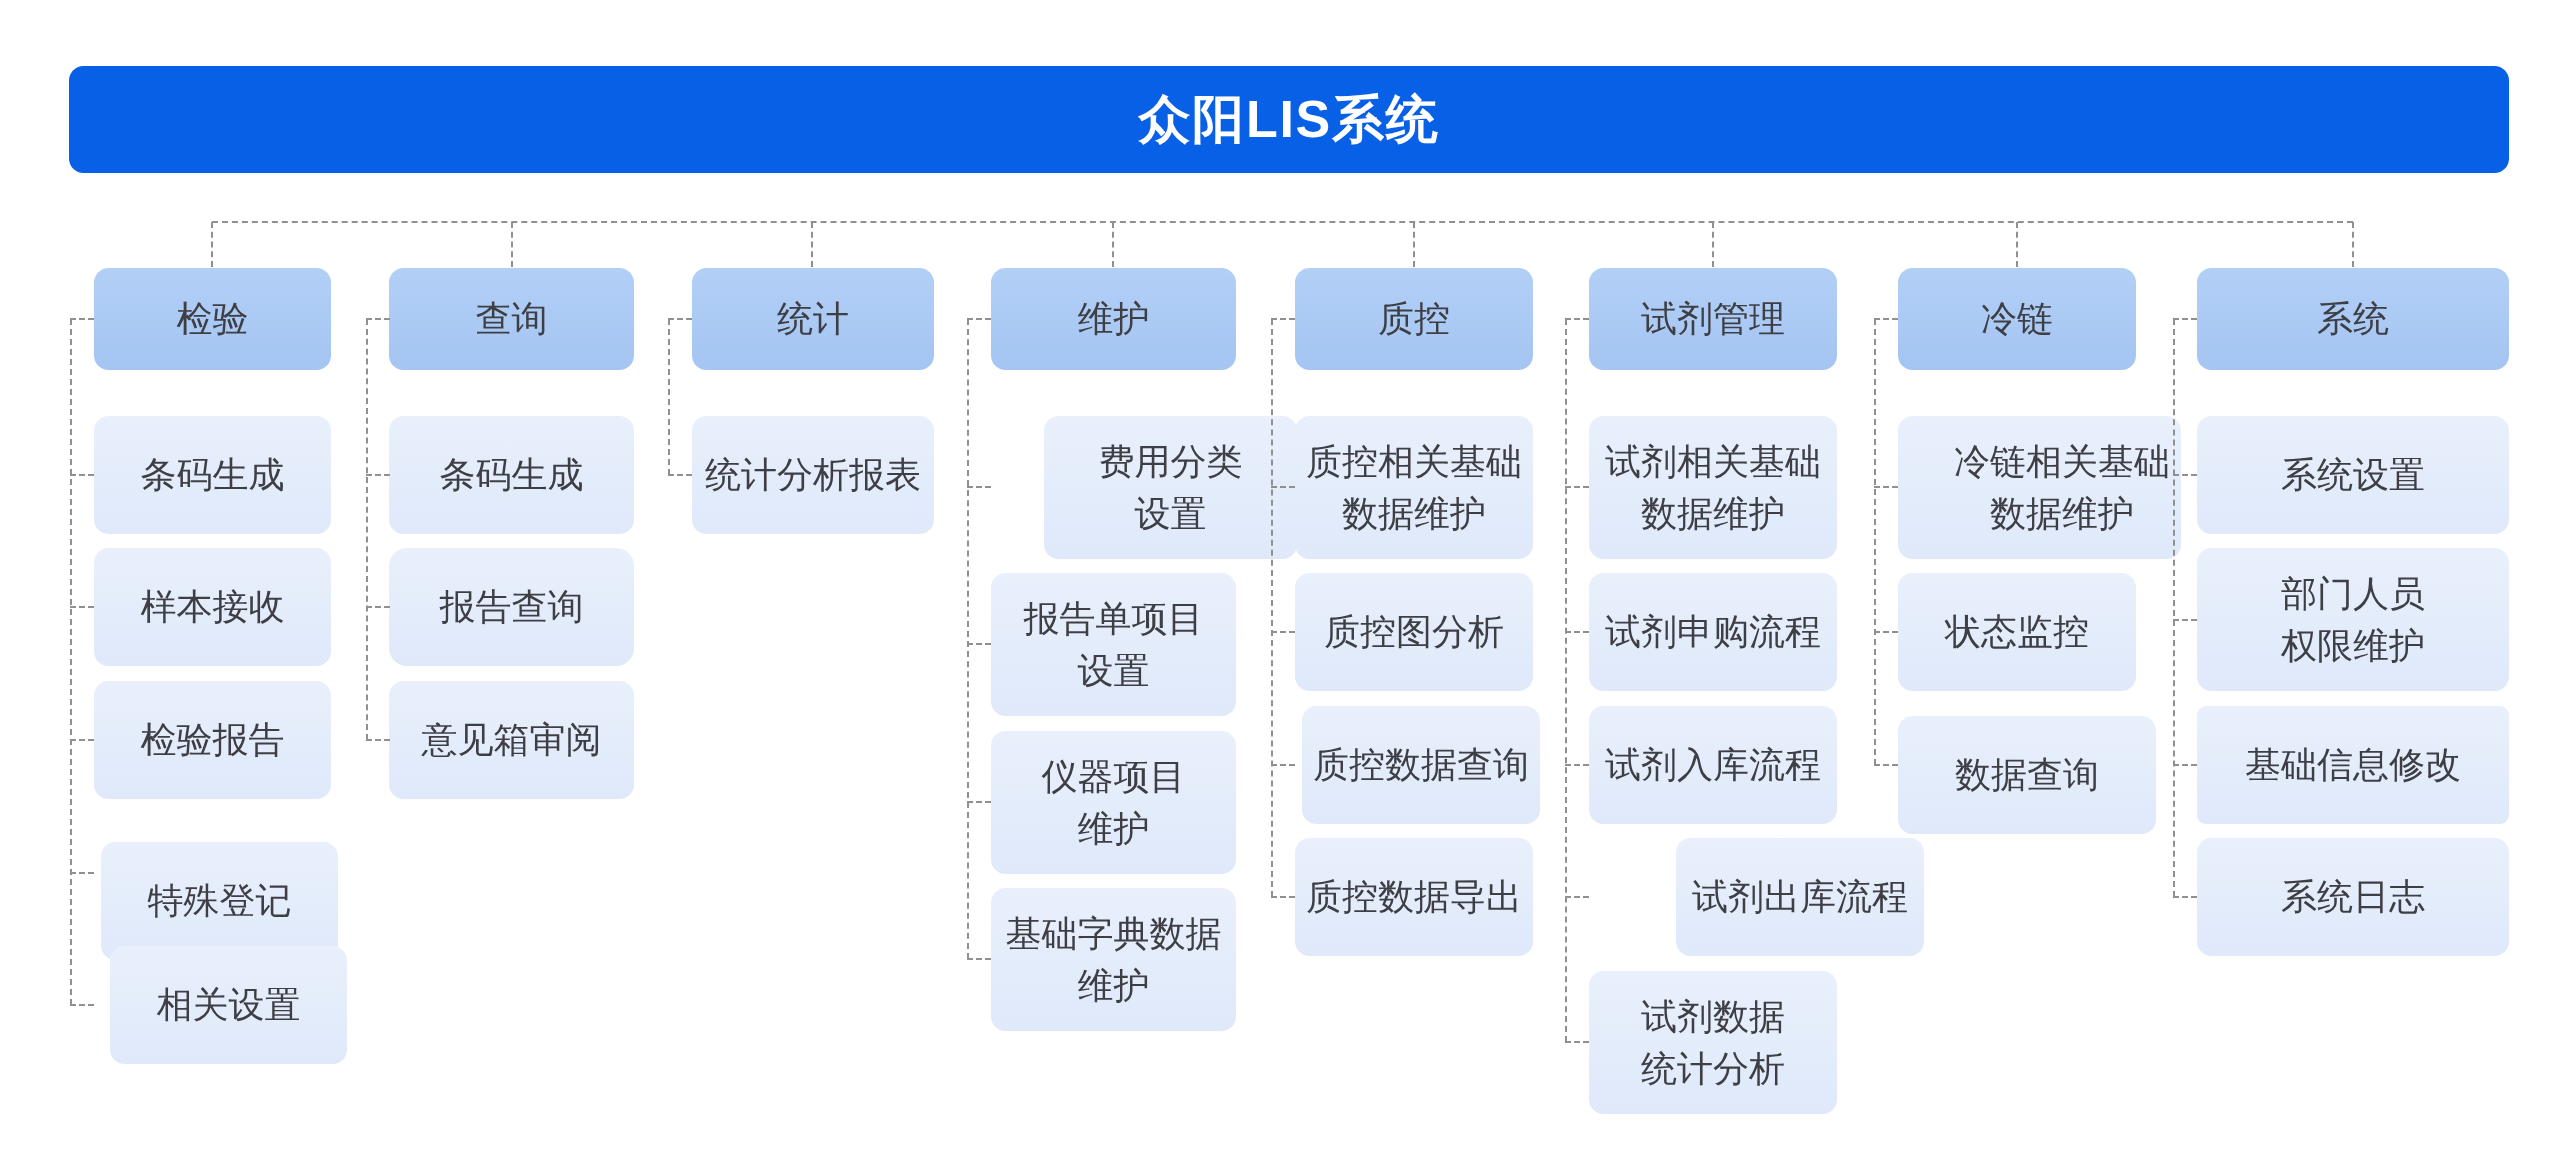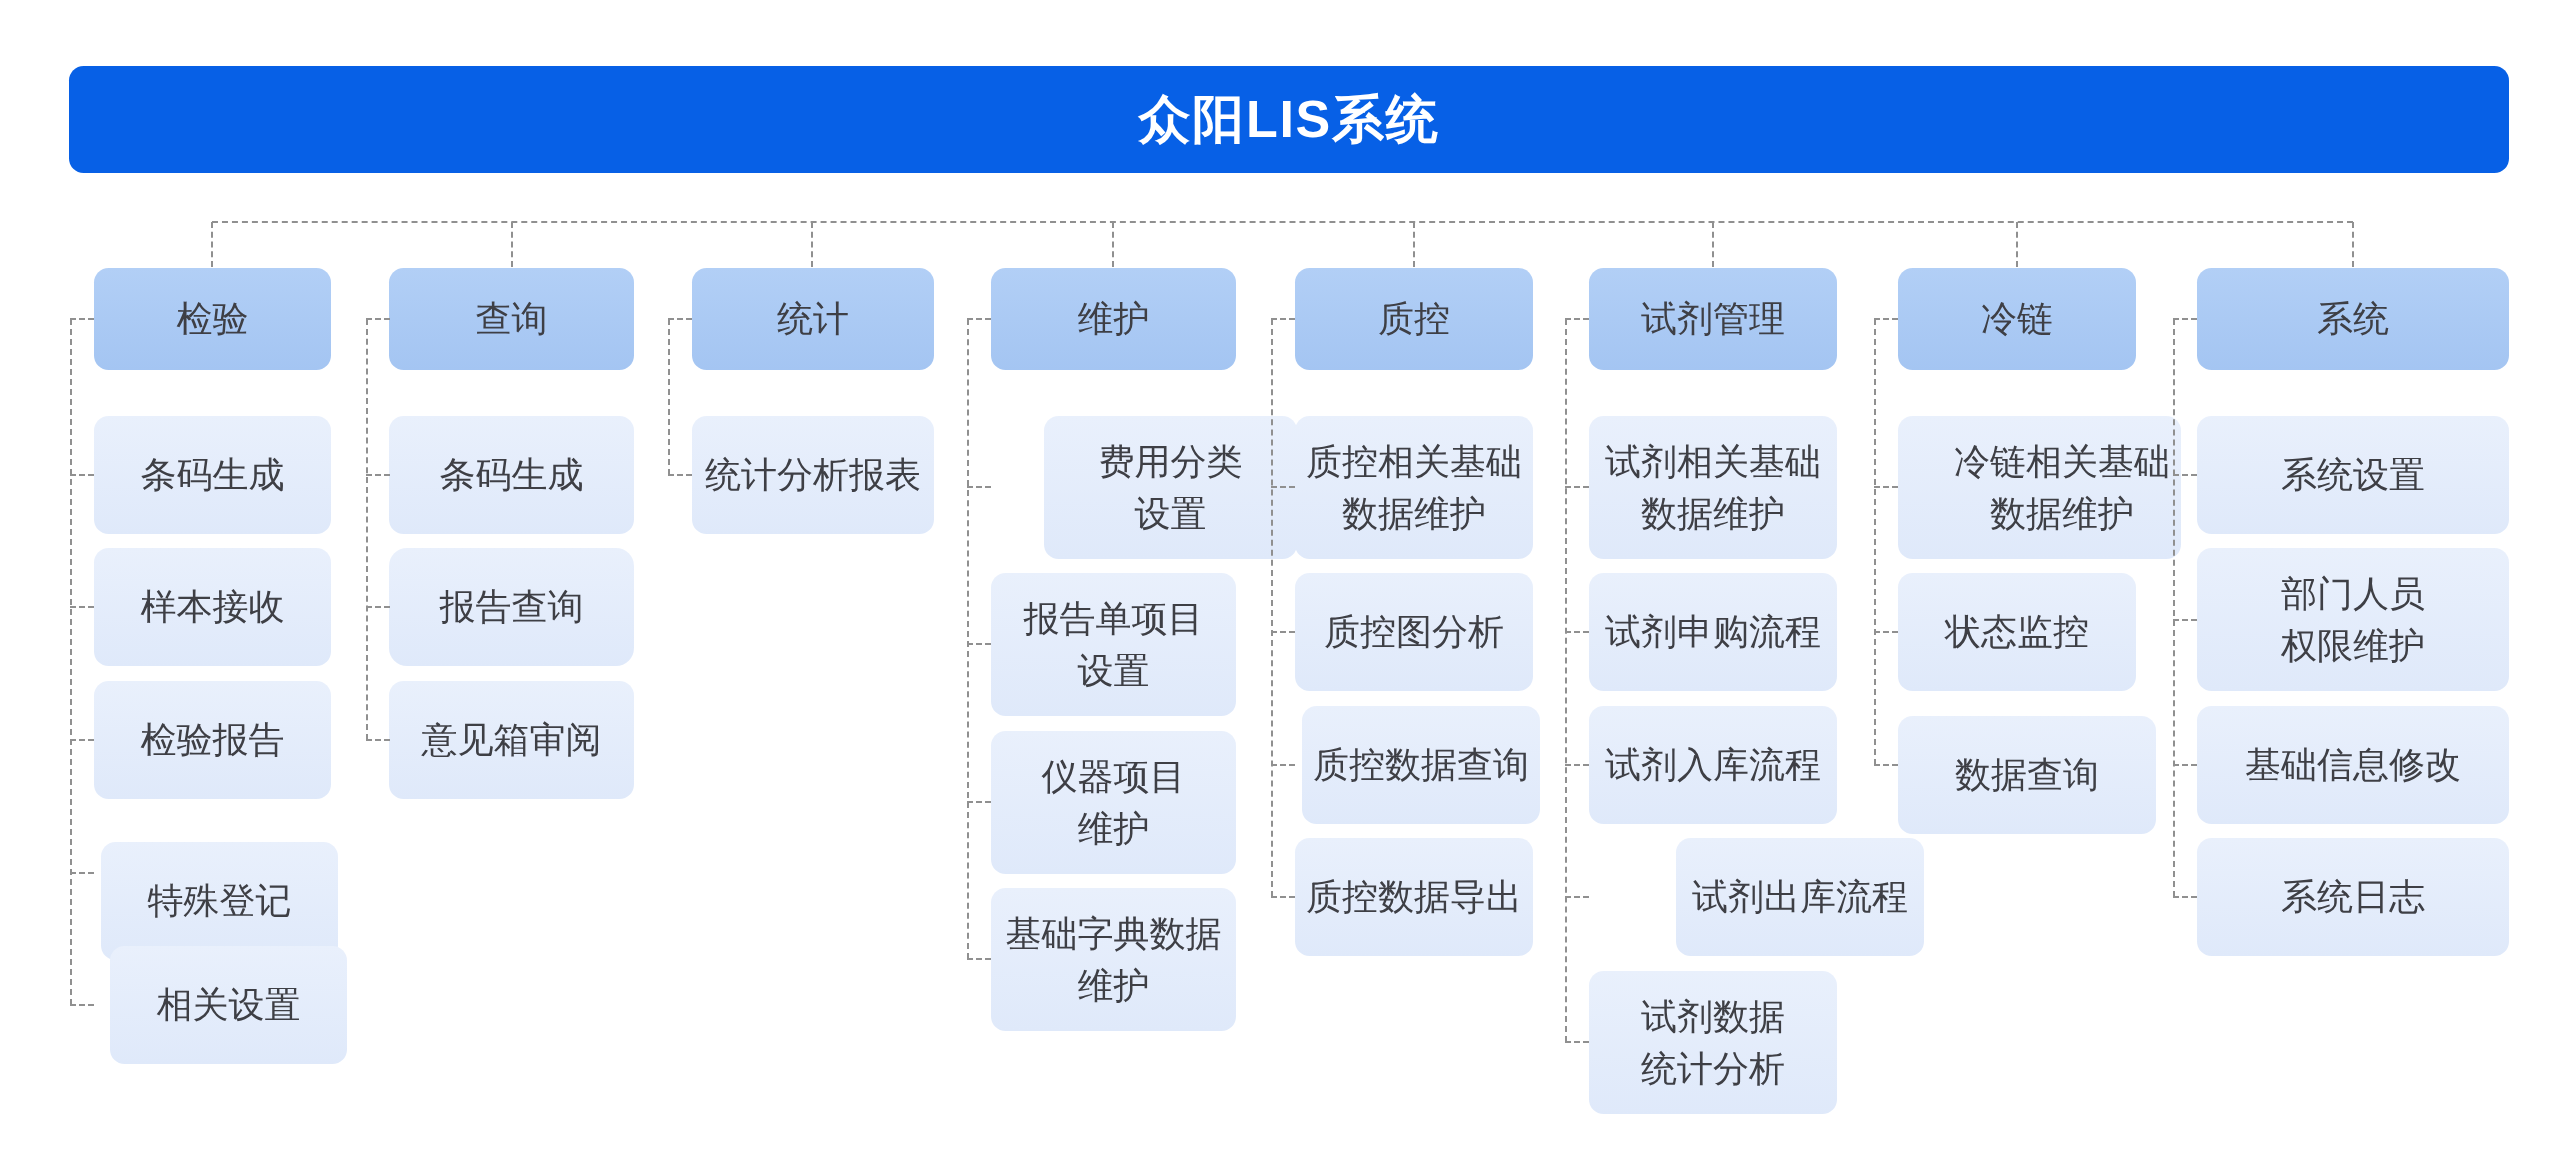--- a/index.html
+++ b/index.html
@@ -206,21 +206,21 @@
       <div class="hline" style="left: 2173px; top: 318px; width: 23.6px; height: 0px;"></div>
       <div class="item" style="left: 2197px; top: 416px; width: 312px; height: 118px;">
         <div>系统设置</div>
       </div>
       <div class="hline" style="left: 2173px; top: 474px; width: 23.6px; height: 0px;"></div>
       <div class="item" style="left: 2197px; top: 548px; width: 312px; height: 143px;">
         <div>部门人员</div>
         <div>权限维护</div>
       </div>
       <div class="hline" style="left: 2173px; top: 619px; width: 23.6px; height: 0px;"></div>
-      <div class="item" style="left: 2197px; top: 706px; width: 312px; height: 118px;">
+      <div class="item" style="left: 2197px; top: 706px; width: 312px; height: 118px; border-radius: 9px;">
         <div>基础信息修改</div>
       </div>
       <div class="hline" style="left: 2173px; top: 764px; width: 23.6px; height: 0px;"></div>
       <div class="item" style="left: 2197px; top: 838px; width: 312px; height: 118px;">
         <div>系统日志</div>
       </div>
       <div class="hline" style="left: 2173px; top: 896px; width: 23.6px; height: 0px;"></div>
       <div class="vline" style="left: 2173px; top: 319px; width: 0px; height: 578px;"></div>
     </div>
 </div>

